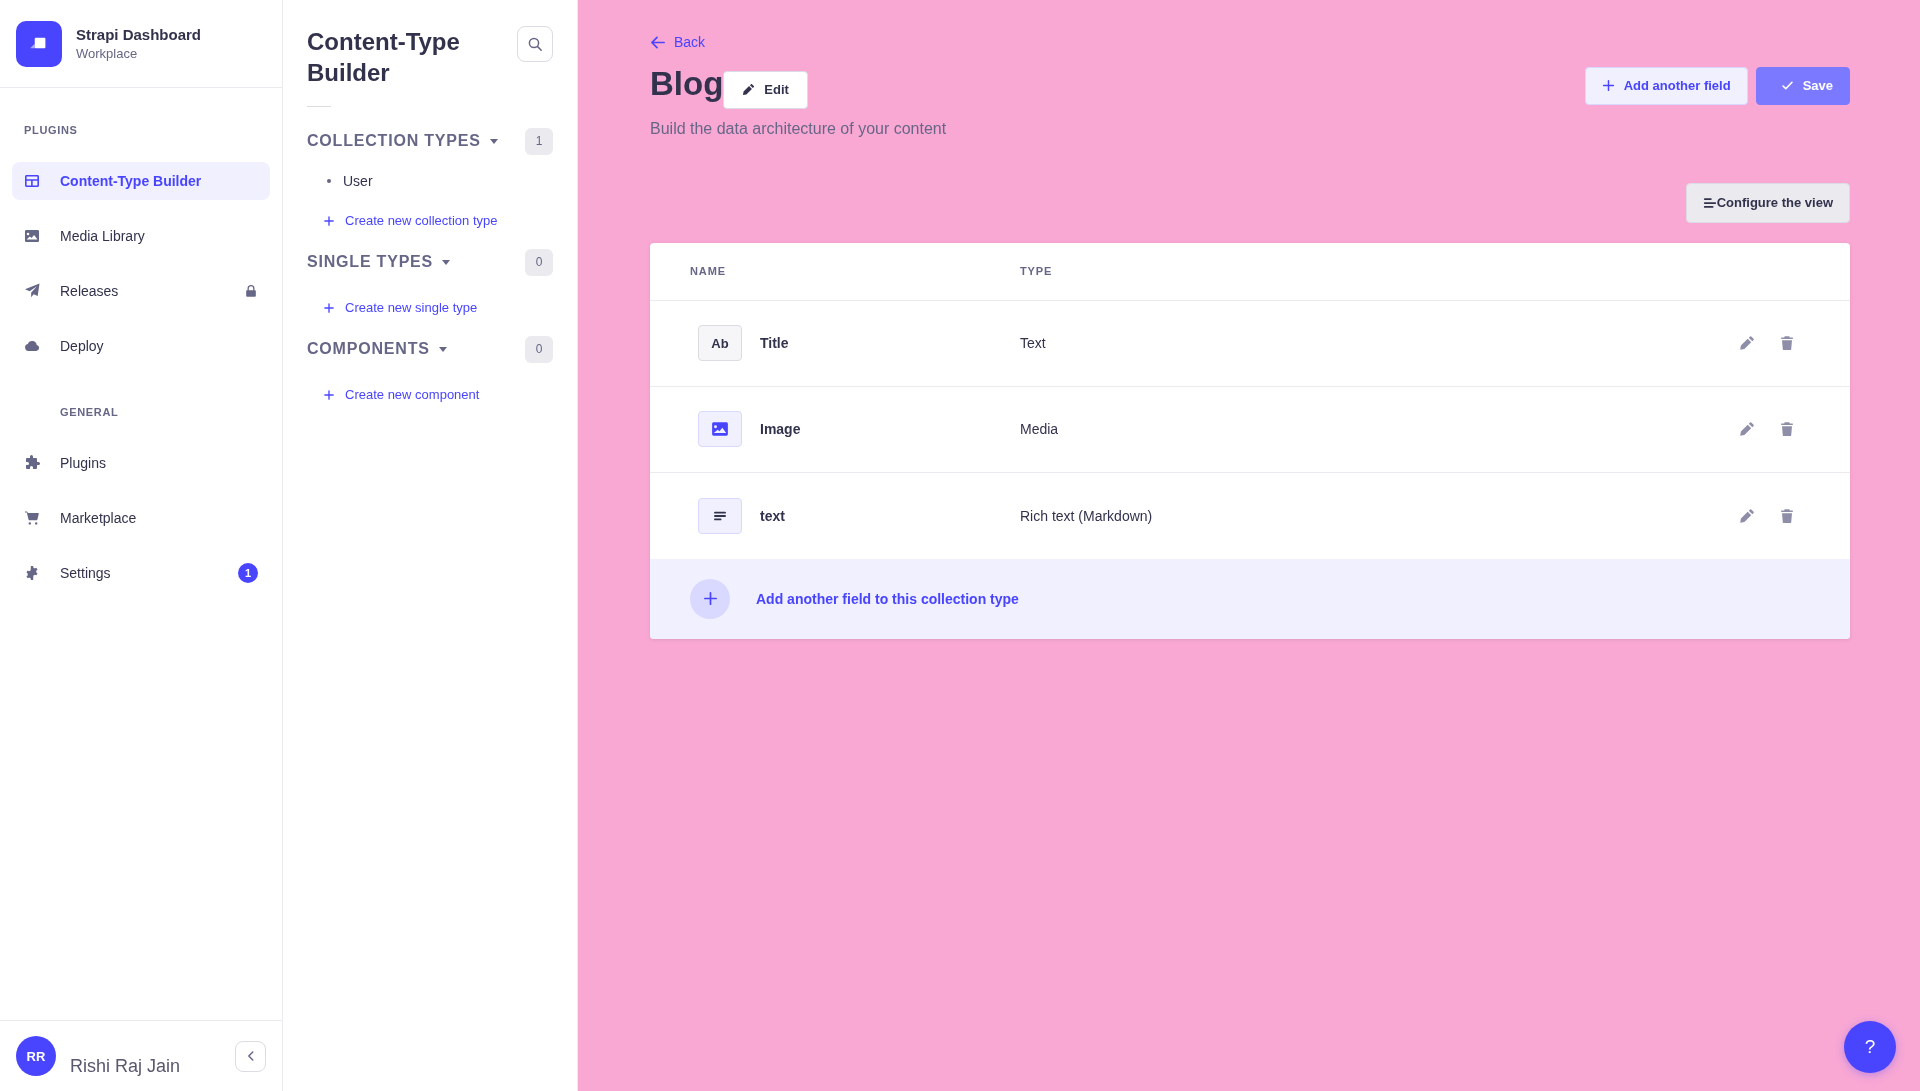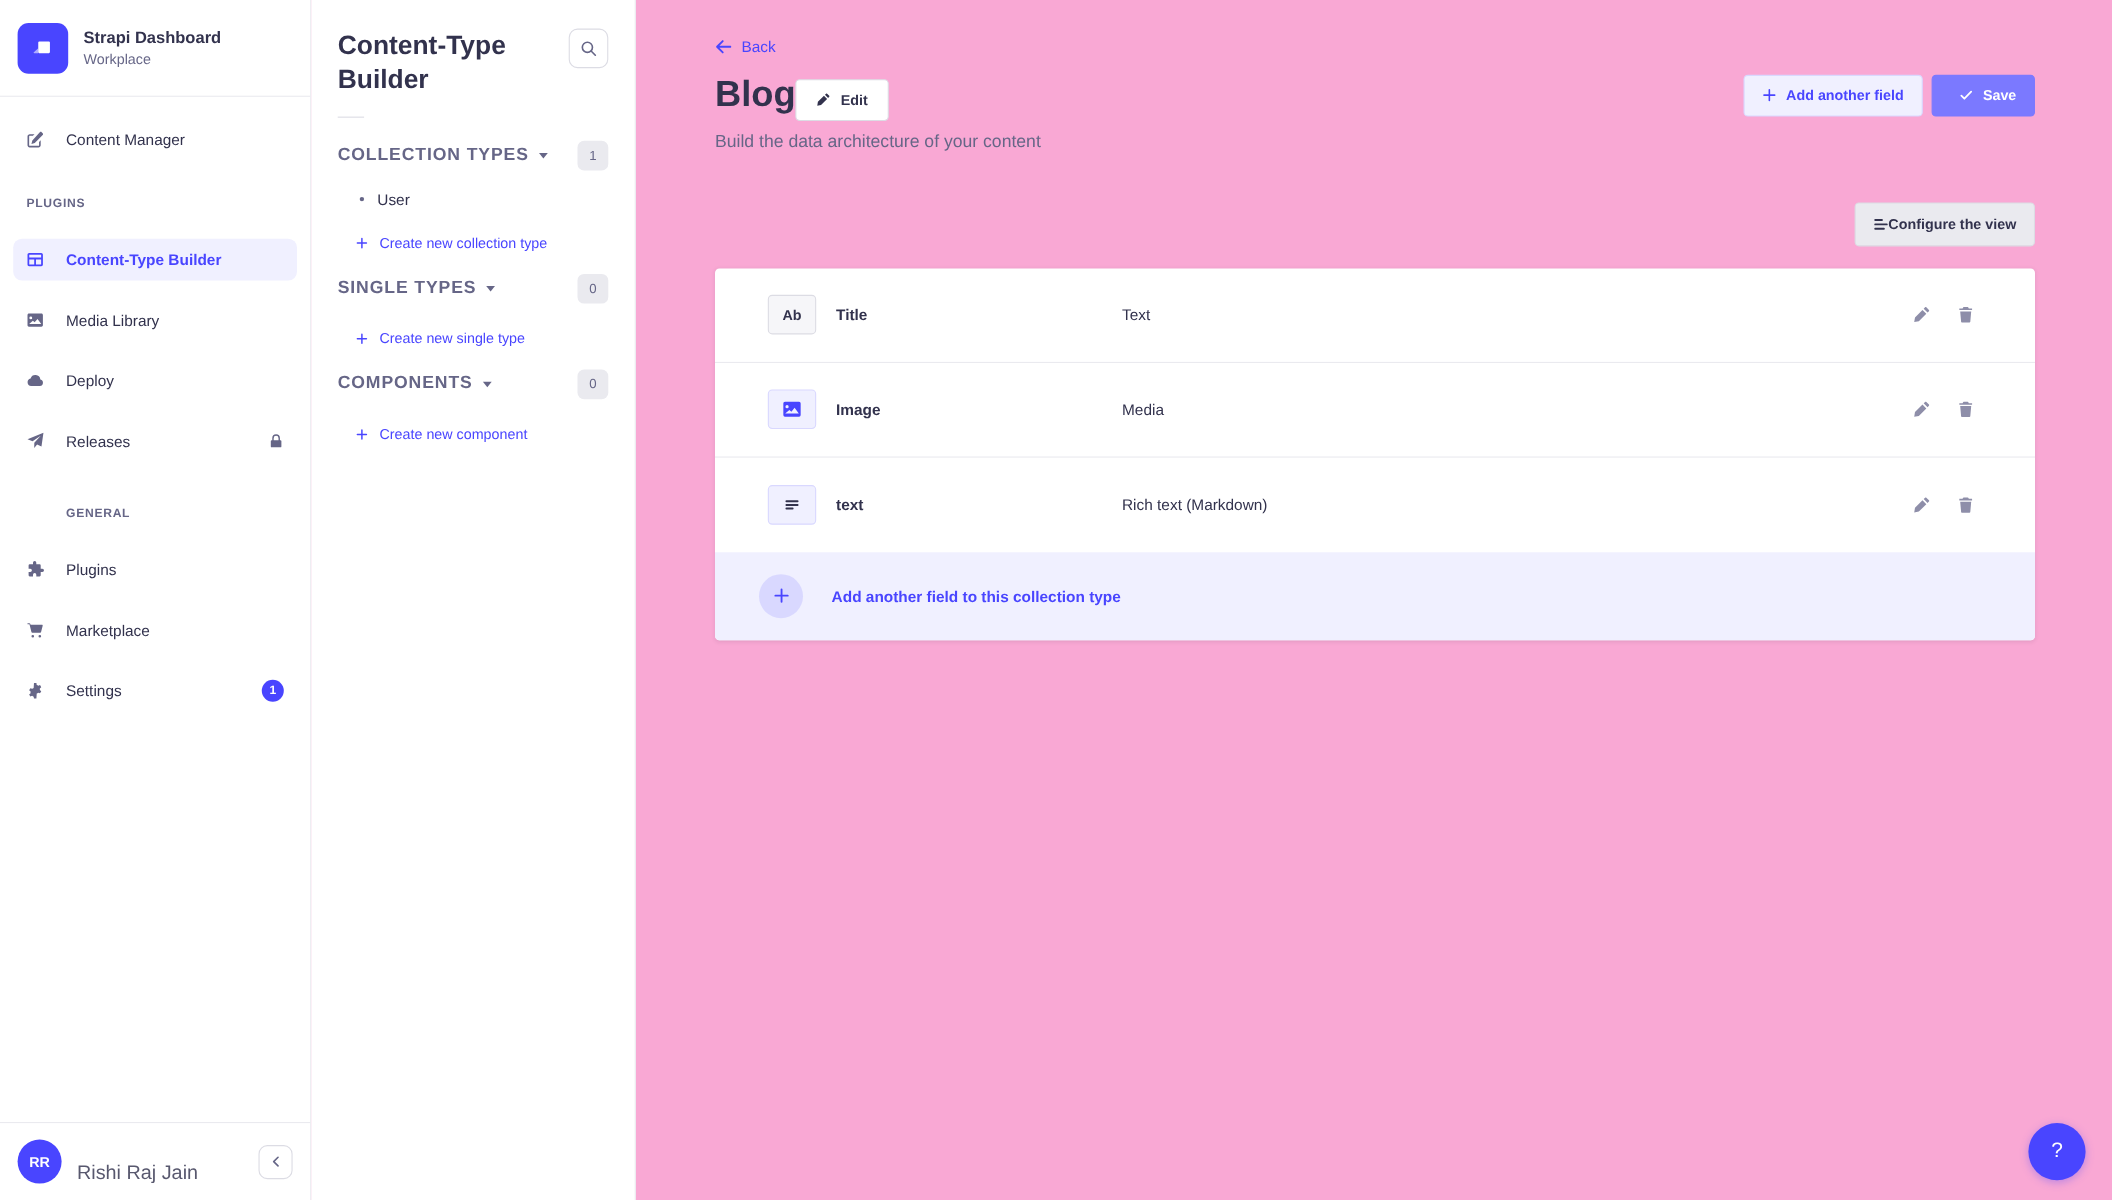--- a/index.html
+++ b/index.html
@@ -92,71 +92,62 @@
           <path d="M8.1 16v-4.2L4.4 15.2c-.35.35-.1.8.4.8h3.3z" fill="#ffffff" opacity=".55"></path>
         </svg>
       </div>
       <div>
         <div class="brand-name">Strapi Dashboard</div>
         <div class="brand-sub">Workplace</div>
       </div>
     </div>
 
     <nav class="nav">
-      <div class="nav-item">
-        <span class="nicon">
-          <svg width="16" height="16" viewBox="0 0 16 16">
-            <path fill="currentColor" d="M13.9 1.2l.9.9c.5.5.5 1.2 0 1.7L7.6 11l-3 .8.8-3L12.2 1.2c.5-.5 1.2-.5 1.7 0z"></path>
-            <path fill="currentColor" d="M13 8.6V13c0 1.1-.9 2-2 2H3c-1.1 0-2-.9-2-2V5c0-1.1.9-2 2-2h4.4L5.9 4.5H3c-.3 0-.5.2-.5.5v8c0 .3.2.5.5.5h8c.3 0 .5-.2.5-.5V10L13 8.6z"></path>
-          </svg>
-        </span>
-        <span>Content Manager</span>
-      </div>
 
       <div class="section-label">PLUGINS</div>
 
       <div class="nav-item active">
         <span class="nicon">
           <svg width="16" height="16" viewBox="0 0 16 16">
             <path fill="currentColor" d="M2.5 2h11c.8 0 1.5.7 1.5 1.5v9c0 .8-.7 1.5-1.5 1.5h-11C1.7 14 1 13.3 1 12.5v-9C1 2.7 1.7 2 2.5 2zm.1 1.6v2.6h10.8V3.6H2.6zm0 4.2v4.6h4.5V7.8H2.6zm6.1 0v4.6h4.7V7.8H8.7z"></path>
           </svg>
         </span>
         <span>Content-Type Builder</span>
       </div>
 
       <div class="nav-item">
         <span class="nicon">
           <svg width="16" height="16" viewBox="0 0 16 16">
             <path fill="currentColor" fill-rule="evenodd" d="M2.3 2h11.4c.7 0 1.3.6 1.3 1.3v9.4c0 .7-.6 1.3-1.3 1.3H2.3c-.7 0-1.3-.6-1.3-1.3V3.3C1 2.6 1.6 2 2.3 2zm3 4a1.3 1.3 0 11-2.6 0 1.3 1.3 0 012.6 0zm-2.8 5.5h11l-3.4-4.6-2.6 3.1-1.6-1.4-3.4 2.9z"></path>
           </svg>
         </span>
         <span>Media Library</span>
-      </div>
-
-      <div class="nav-item">
-        <span class="nicon">
-          <svg width="16" height="16" viewBox="0 0 16 16">
-            <path fill="currentColor" d="M12.7 6.9a4.6 4.6 0 00-8.9-.8A3.5 3.5 0 004.3 13h7.9a3.1 3.1 0 00.5-6.1z"></path>
-          </svg>
-        </span>
-        <span>Deploy</span>
       </div>
 
       <div class="nav-item">
         <span class="nicon">
           <svg width="16" height="16" viewBox="0 0 16 16">
             <path fill="currentColor" d="M15.5.5L1 6.3l4.6 1.9L13 3.2 7.2 9.4l-.1 4.9 2.6-3.1 4 1.7L15.5.5z"></path>
           </svg>
         </span>
         <span>Releases</span>
         <span class="right-adorn">
           <svg width="14" height="14" viewBox="0 0 16 16">
             <path fill="currentColor" d="M4 7V5a4 4 0 118 0v2h.5c.6 0 1 .4 1 1v5.5c0 .6-.4 1-1 1h-9c-.6 0-1-.4-1-1V8c0-.6.4-1 1-1H4zm1.5 0h5V5a2.5 2.5 0 00-5 0v2zm2.1 3h.8v2h-.8v-2z"></path>
           </svg>
         </span>
+      </div>
+
+      <div class="nav-item">
+        <span class="nicon">
+          <svg width="16" height="16" viewBox="0 0 16 16">
+            <path fill="currentColor" d="M12.7 6.9a4.6 4.6 0 00-8.9-.8A3.5 3.5 0 004.3 13h7.9a3.1 3.1 0 00.5-6.1z"></path>
+          </svg>
+        </span>
+        <span>Deploy</span>
       </div>
 
       <div class="section-label general">GENERAL</div>
 
       <div class="nav-item">
         <span class="nicon">
           <svg width="16" height="16" viewBox="0 0 16 16">
             <path fill="currentColor" d="M6 1.5a1.5 1.5 0 013 0V3h3a1 1 0 011 1v3h1.5a1.5 1.5 0 010 3H13v3a1 1 0 01-1 1H9v-1.5a1.5 1.5 0 00-3 0V14H3a1 1 0 01-1-1v-3h1.5a1.5 1.5 0 000-3H2V4a1 1 0 011-1h3V1.5z"></path>
           </svg>
         </span>
@@ -309,20 +300,24 @@
         <span>
           <svg width="14" height="14" viewBox="0 0 16 16" fill="none">
             <path d="M2 3.5h7M2 8h12M2 12.5h9" stroke="currentColor" stroke-width="2" stroke-linecap="round"></path>
           </svg>
         </span>
         <span>Configure the view</span>
       </button>
     </div>
 
     <div class="table-card">
+      <div class="thead">
+        <div class="th th-name">NAME</div>
+        <div class="th">TYPE</div>
+      </div>
 
       <div class="trow">
         <div class="cell-name">
           <div class="field-chip chip-text">Ab</div>
           <div class="field-name">Title</div>
         </div>
         <div class="cell-type">Text</div>
         <div class="row-actions">
           <button class="icon-btn">
             <span>

